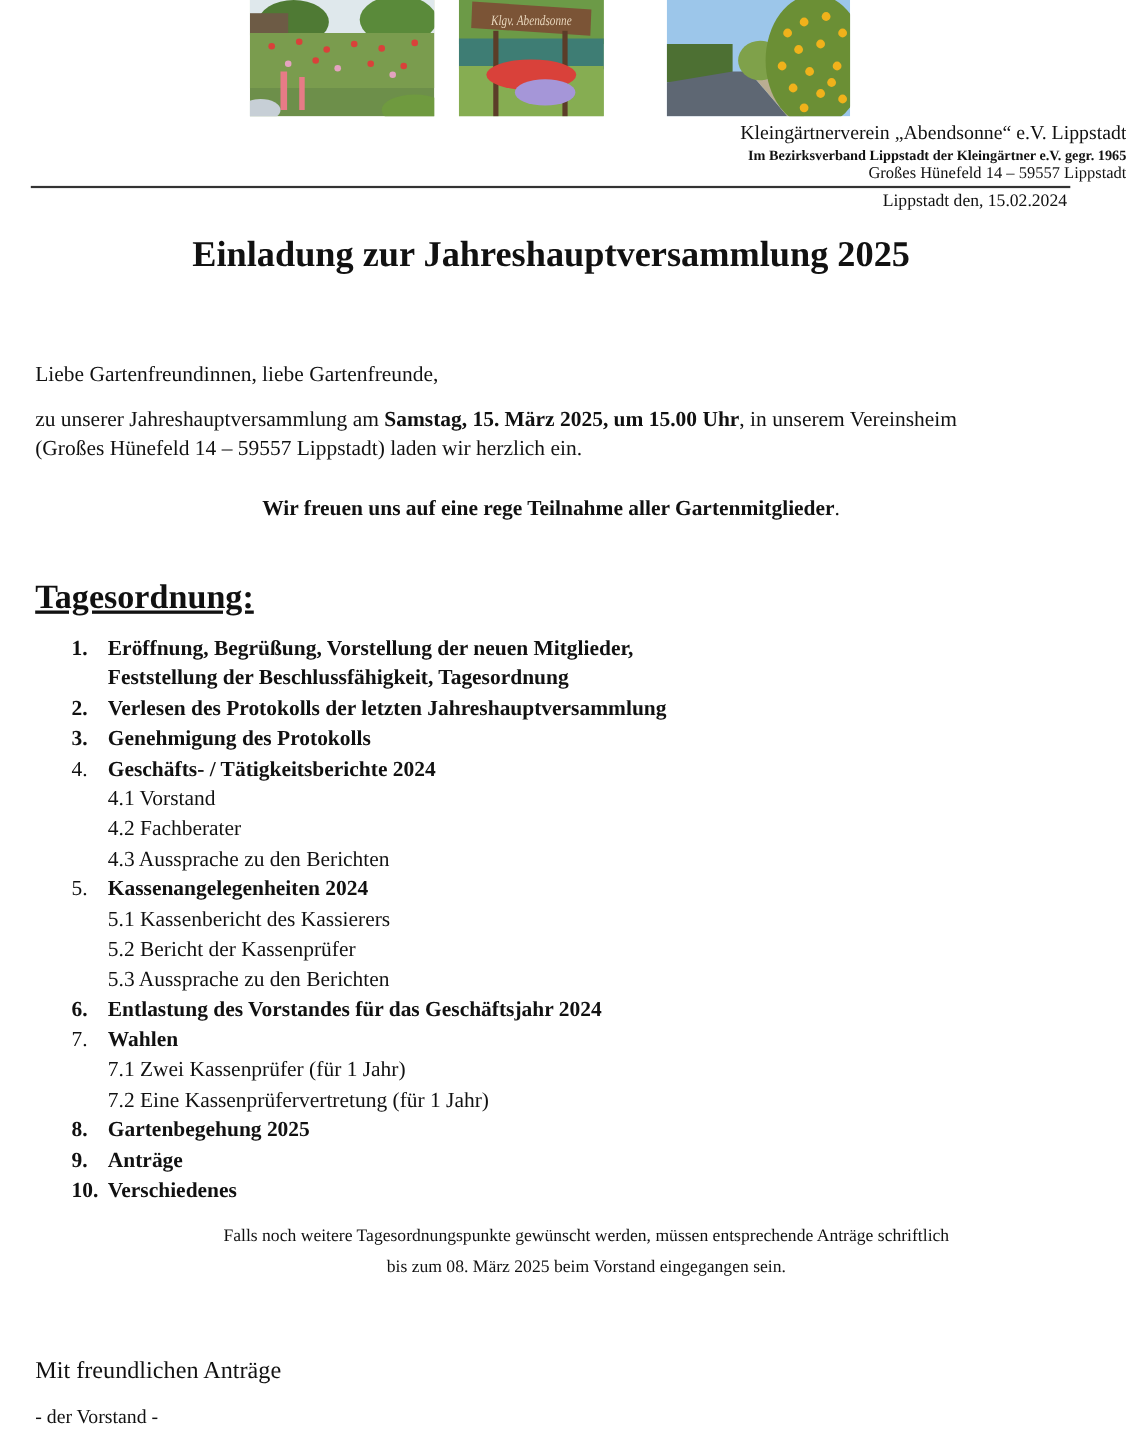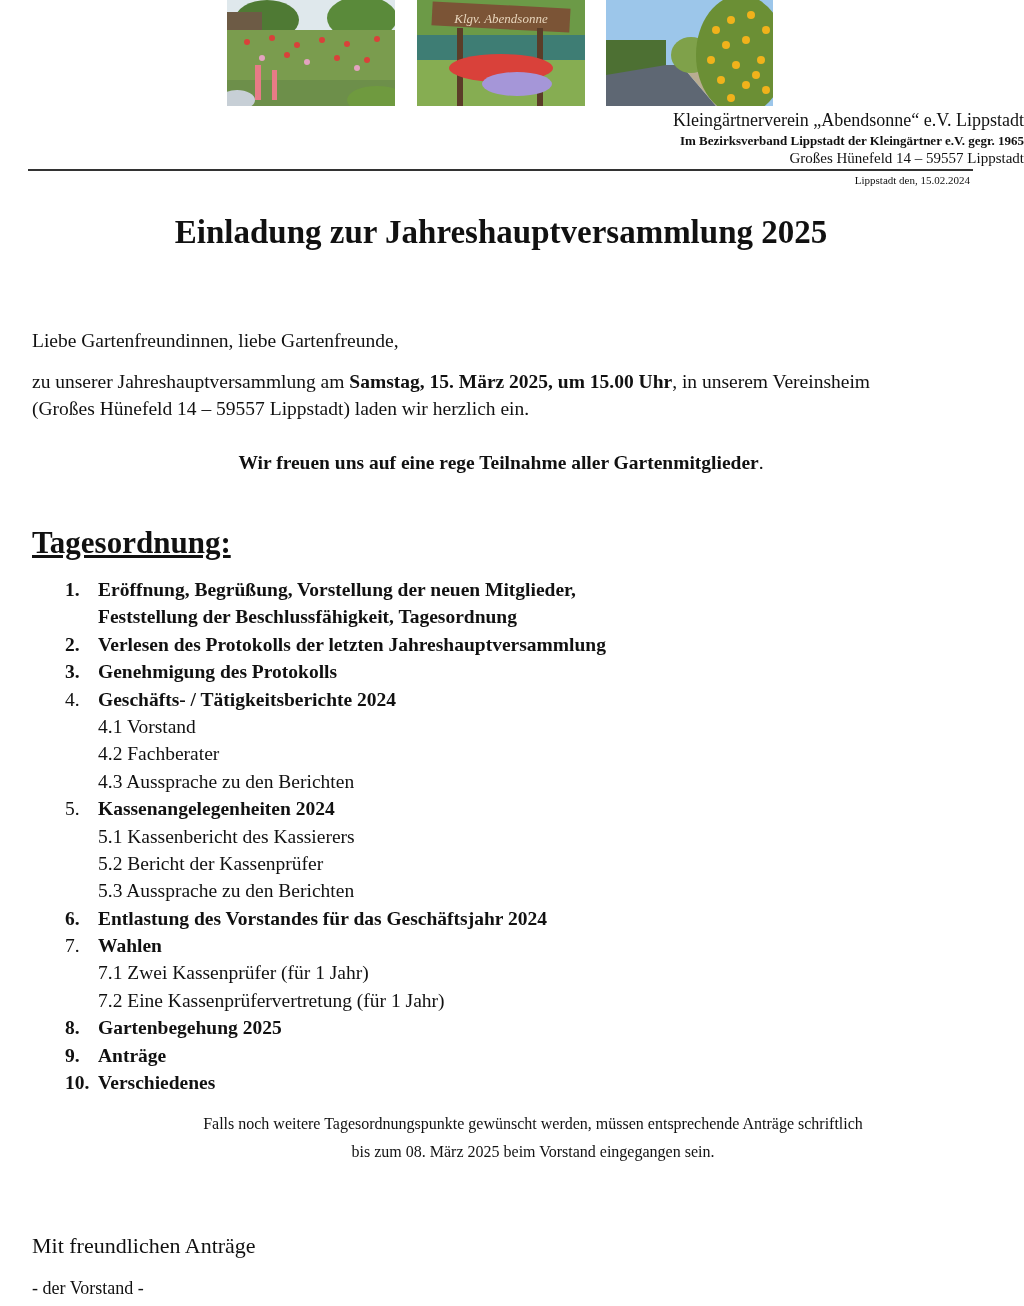--- a/index.html
+++ b/index.html
@@ -4,29 +4,29 @@
   <style>
     html, body { margin: 0; padding: 0; background: #ffffff; }
     body {
       width: 1024px; height: 1306px; position: relative; overflow: hidden;
       font-family: "Liberation Serif", serif; color: #111;
     }
     .photos { position: absolute; top: 0; left: 0; width: 1024px; height: 107px; }
     .photo { position: absolute; top: 0; height: 106px; overflow: hidden; }
     .photo svg { display: block; width: 100%; height: 100%; }
     #photo1 { left: 227px; width: 168px; }
-    #photo2 { left: 417px; width: 168px; }
+    #photo2 { left: 417px; width: 132px; }
     #photo3 { left: 606px; width: 167px; }
 
     .hdr { position: absolute; left: 0; width: 1024px; text-align: right; white-space: nowrap; }
     .hdr1 { top: 110px; font-size: 18px; }
     .hdr2 { top: 133px; font-size: 13px; font-weight: bold; }
     .hdr3 { top: 150px; font-size: 15px; }
     .rule { position: absolute; left: 28px; top: 169px; width: 945px; height: 2px; background: #333; }
-    .date { position: absolute; right: 54px; top: 174px; font-size: 11px; }
+    .date { position: absolute; right: 54px; top: 174px; font-size: 16px; }
 
     .title { position: absolute; left: 0; width: 1002px; top: 214px; text-align: center;
       font-size: 33px; font-weight: bold; white-space: nowrap; }
 
     .p { position: absolute; left: 32px; font-size: 19.5px; white-space: nowrap; }
     .greet { top: 330px; }
     .inv1 { top: 371px; }
     .inv2 { top: 398px; }
     .welcome { position: absolute; left: 0; width: 1002px; top: 440px; text-align: center; font-size: 19.5px; white-space: nowrap; margin-top: 12px; }
 

